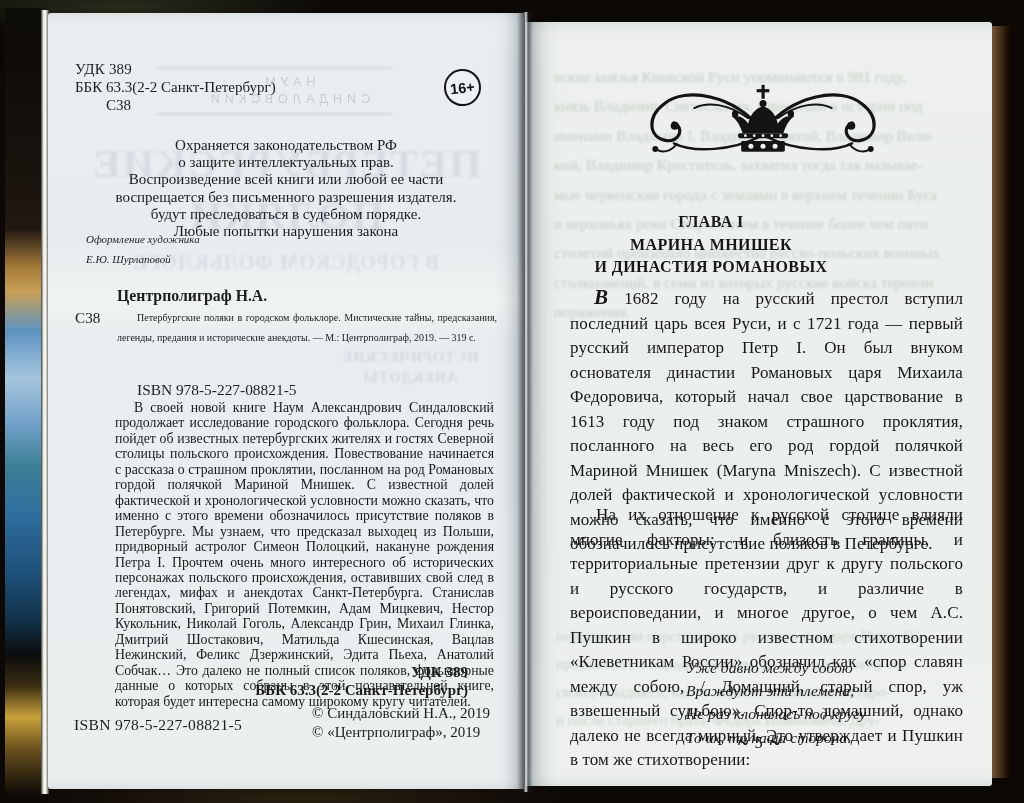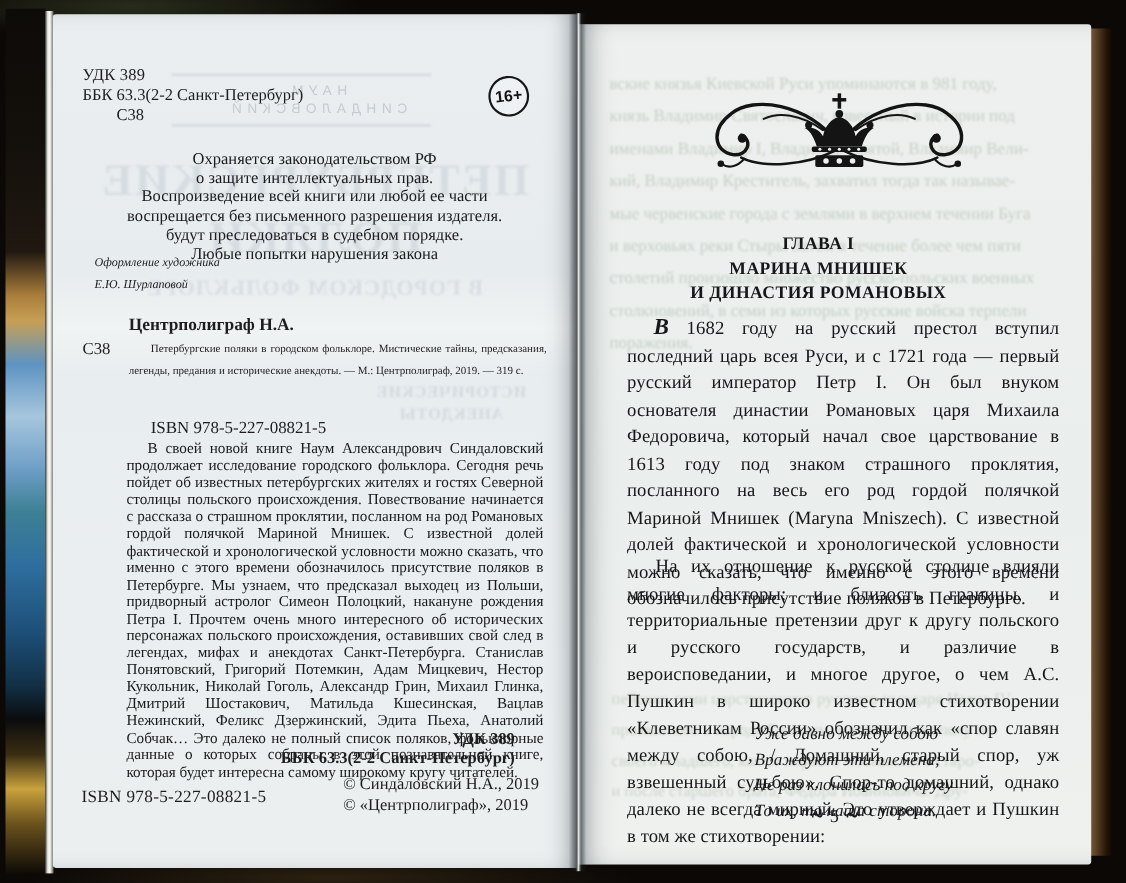--- a/index.html
+++ b/index.html
@@ -89,21 +89,21 @@
   }
   .imprint-codes{
     right:56px;top:651px;text-align:right;font-weight:bold;font-size:15px;line-height:17.5px;
   }
   .isbn-bottom{left:26px;top:703px;font-size:15.6px;letter-spacing:.3px;}
   .copyrights{left:264px;top:691px;font-size:15px;line-height:18.5px;}
   
   .ornament{left:107px;top:52px;width:260px;height:96px;}
   .chapter{
     left:0;top:189px;width:370px;text-align:center;
-    font-weight:bold;font-size:16px;line-height:22.5px;letter-spacing:.4px;color:#17171a;padding-left:33px;
+    font-weight:bold;font-size:16px;line-height:22.5px;letter-spacing:.4px;color:#17171a;
   }
   .para{
     left:44px;width:393px;
     font-size:17px;line-height:24.5px;text-align:justify;color:#17171a;letter-spacing:.1px;
   }
   .para1{top:263px;}
   .para2{top:451px;text-indent:26px;margin-top:30px;}
   .initial{font-style:italic;font-size:21px;font-weight:bold;padding-left:24px;}
   .poem{
     left:160px;top:634px;

